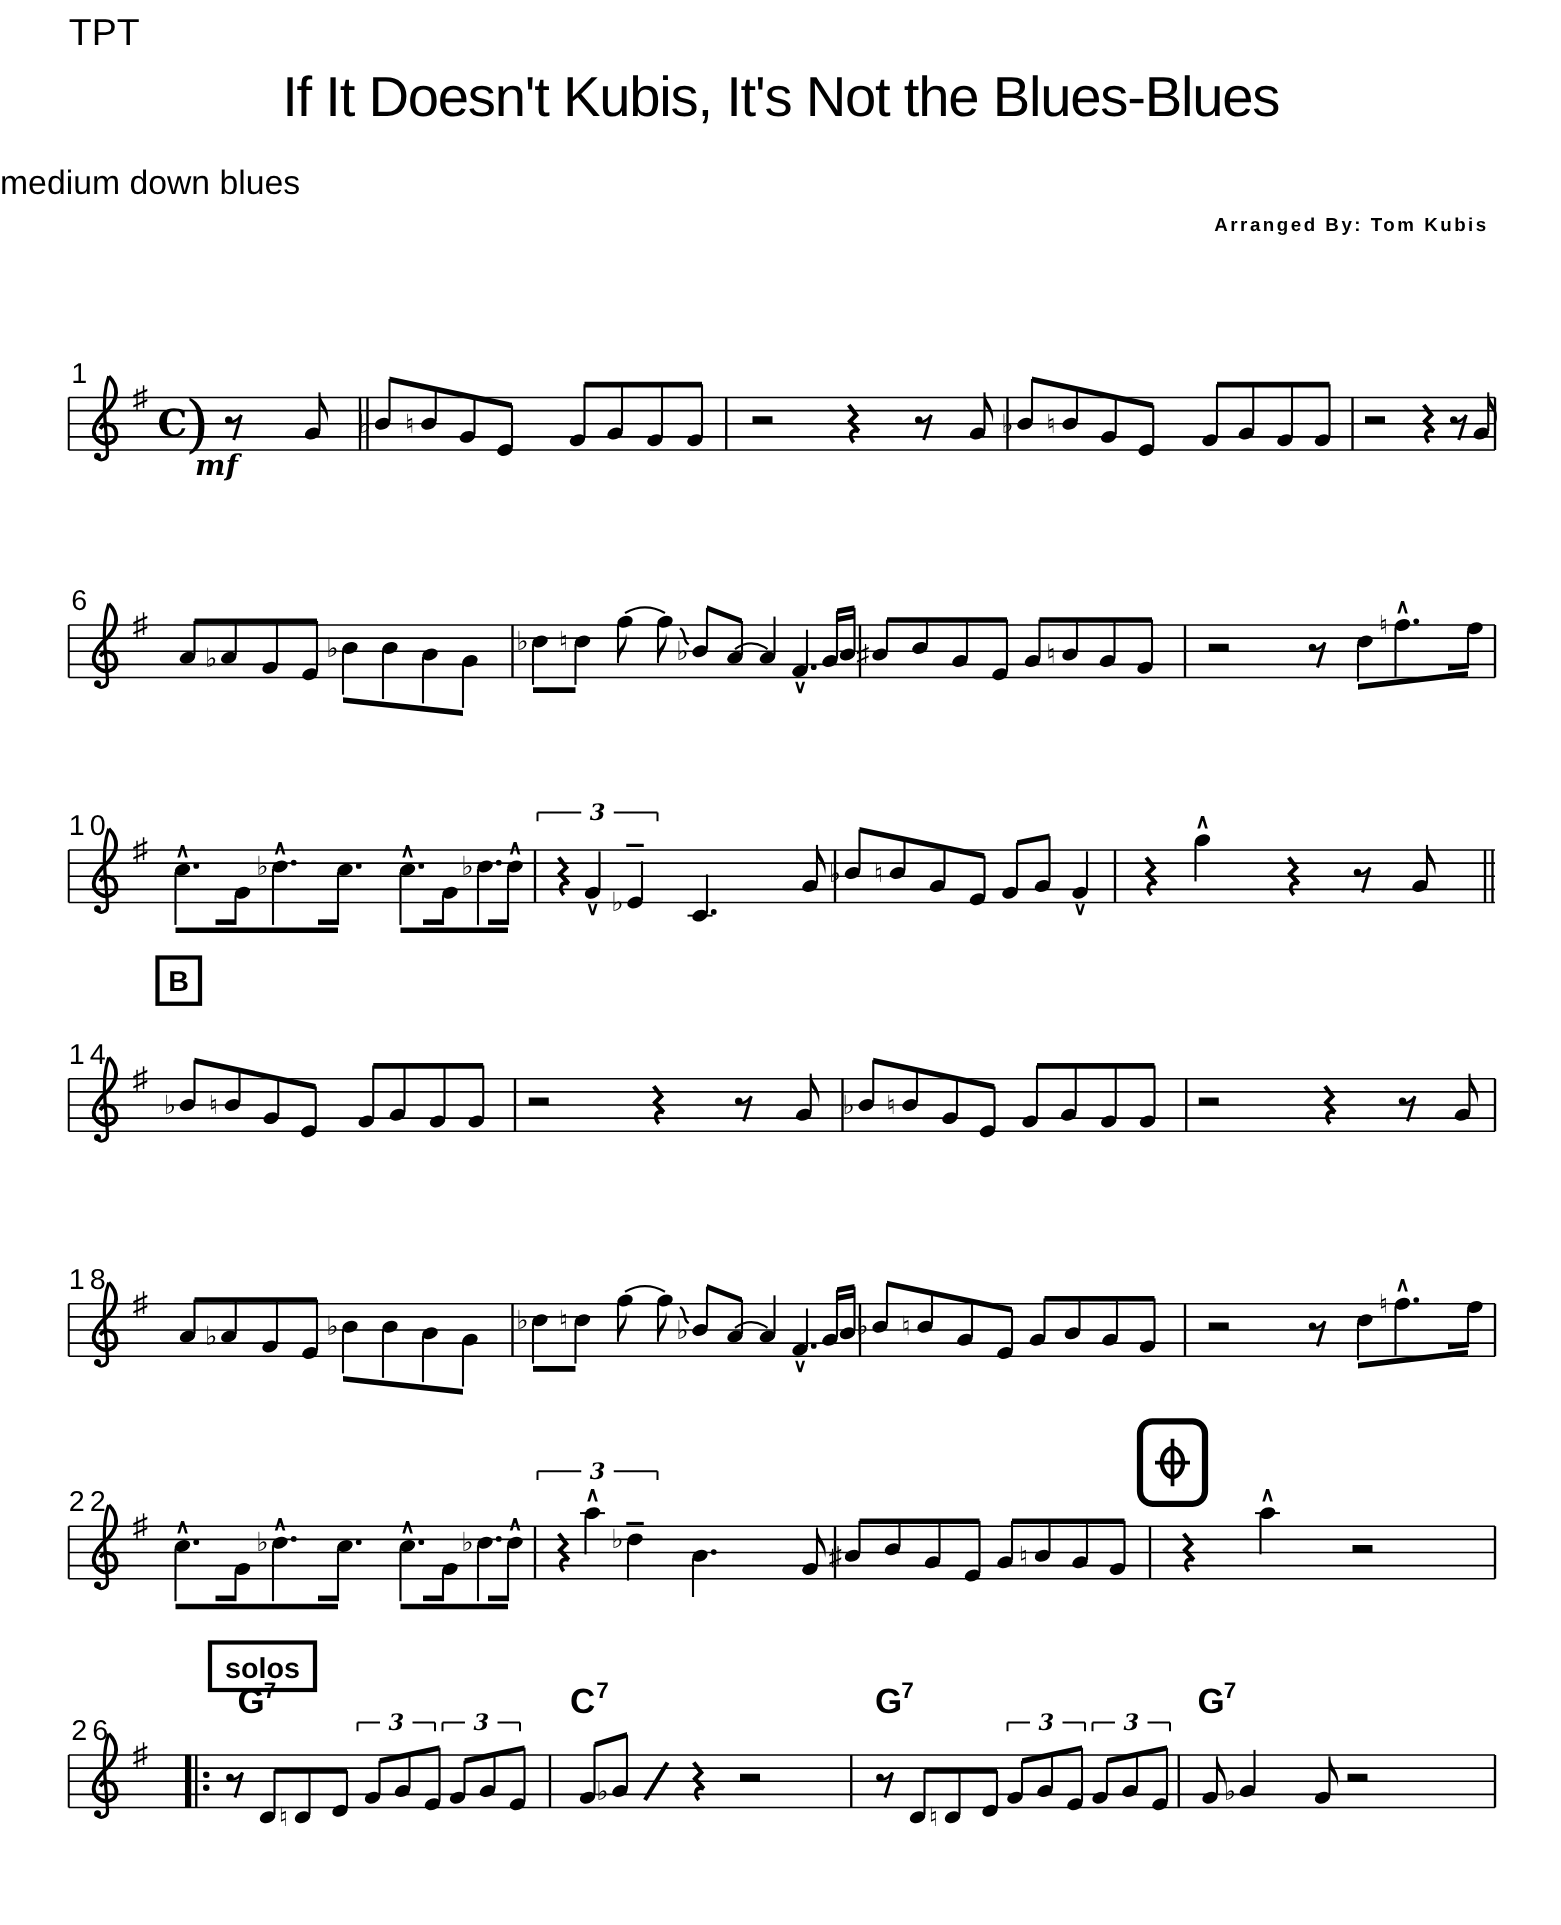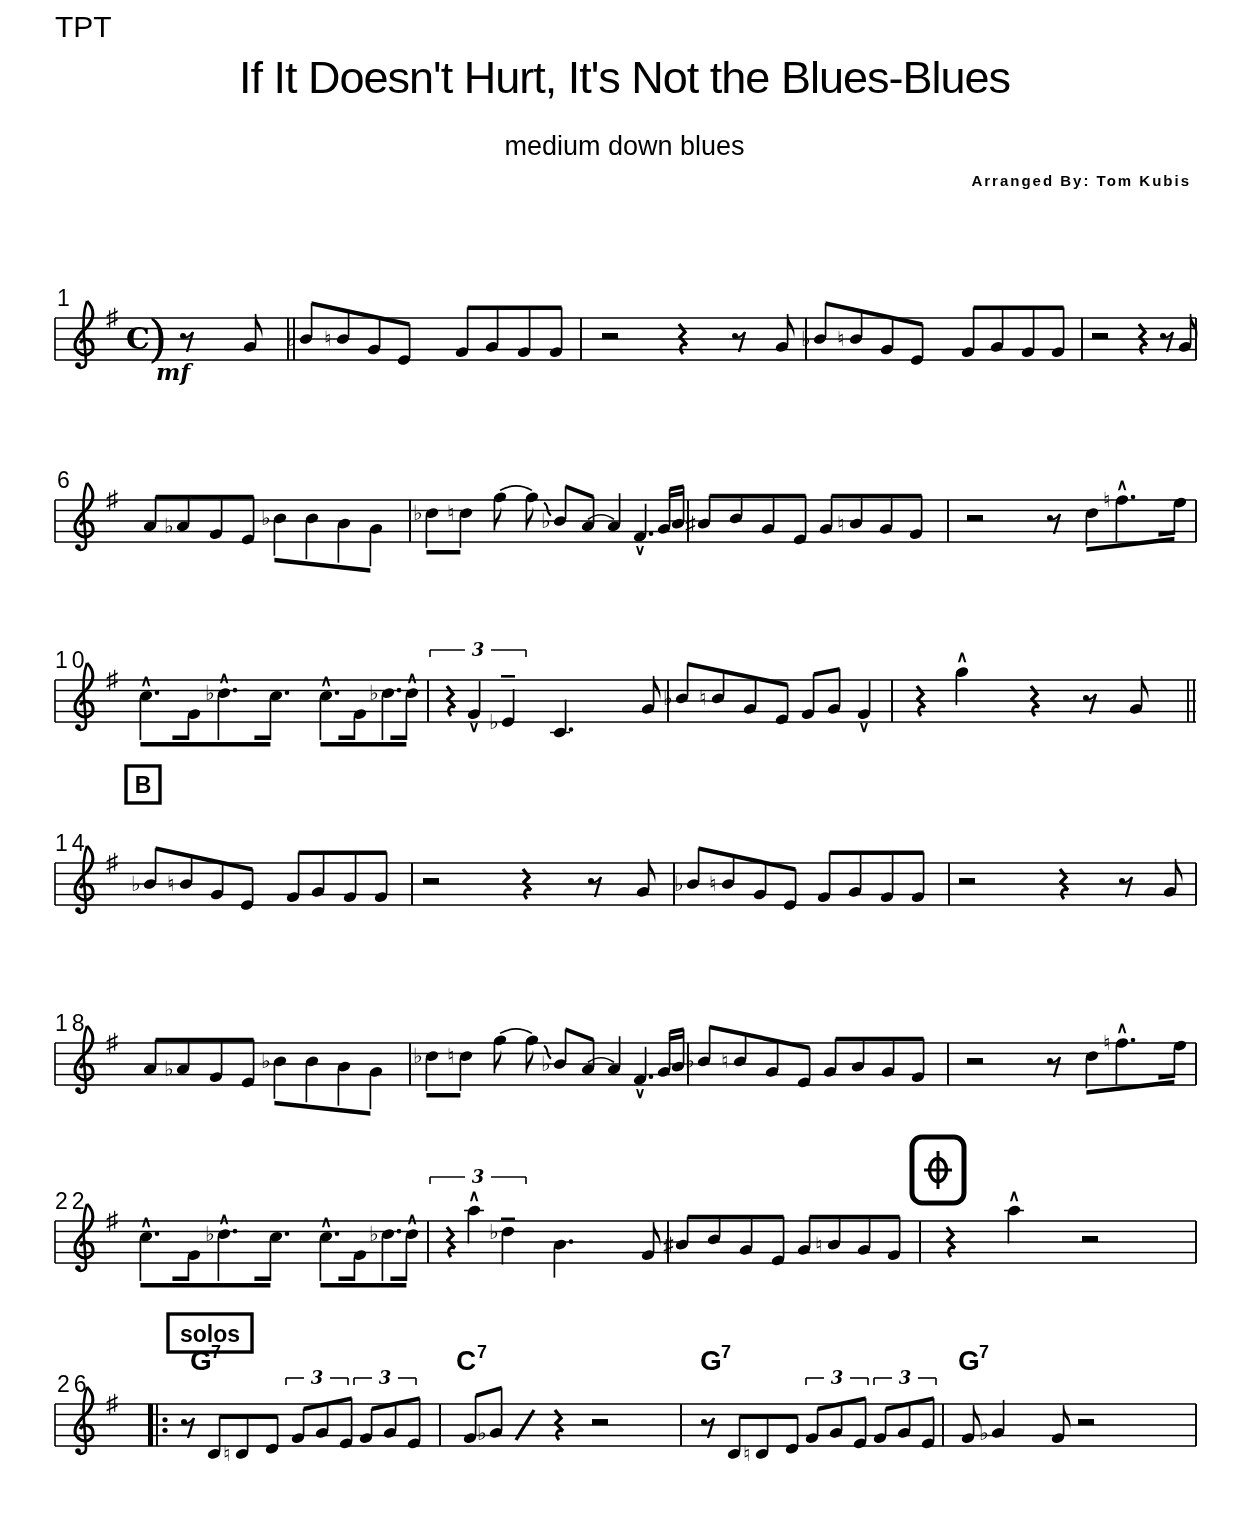--- a/index.html
+++ b/index.html
@@ -1,28 +1,28 @@
 <!DOCTYPE html>
 <html><head>
 <meta charset="utf-8">
 <style>
   html,body{margin:0;padding:0;background:#fff;}
   #page{position:relative;width:1249px;height:1540px;background:#ffffff;font-family:"Liberation Sans",sans-serif;color:#000;overflow:hidden;}
   #part-label{position:absolute;left:55px;top:10px;font-size:30px;}
   #title{position:absolute;left:0;right:0;top:52px;text-align:center;font-size:45px;letter-spacing:-1px;}
-  #subtitle{position:absolute;left:0;right:0;top:131px;text-align:center;font-size:27px;}
+  #subtitle{position:absolute;left:0;right:0;top:131px;text-align:left;font-size:27px;}
   #arranger{position:absolute;right:58px;top:172px;font-size:15px;font-weight:bold;letter-spacing:2px;}
   svg{position:absolute;left:0;top:0;}
 </style>
 </head>
 <body>
 
 <div id="page">
   <div id="part-label">TPT</div>
-  <div id="title">If It Doesn't Hurt, It's Not the Blues-Blues</div>
+  <div id="title">If It Doesn't Kubis, It's Not the Blues-Blues</div>
   <div id="subtitle">medium down blues</div>
   <div id="arranger">Arranged  By:  Tom  Kubis</div>
   <svg id="score" width="1249" height="1540" viewBox="0 0 1249 1540" xmlns="http://www.w3.org/2000/svg">
       <g>
         <line x1="55" y1="318" x2="1196" y2="318" stroke="#000" stroke-width="1.3"></line>
         <line x1="55" y1="328.5" x2="1196" y2="328.5" stroke="#000" stroke-width="1.3"></line>
         <line x1="55" y1="339" x2="1196" y2="339" stroke="#000" stroke-width="1.3"></line>
         <line x1="55" y1="349.5" x2="1196" y2="349.5" stroke="#000" stroke-width="1.3"></line>
         <line x1="55" y1="360" x2="1196" y2="360" stroke="#000" stroke-width="1.3"></line>
         <line x1="55" y1="318" x2="55" y2="360" stroke="#000" stroke-width="1.6"></line>

